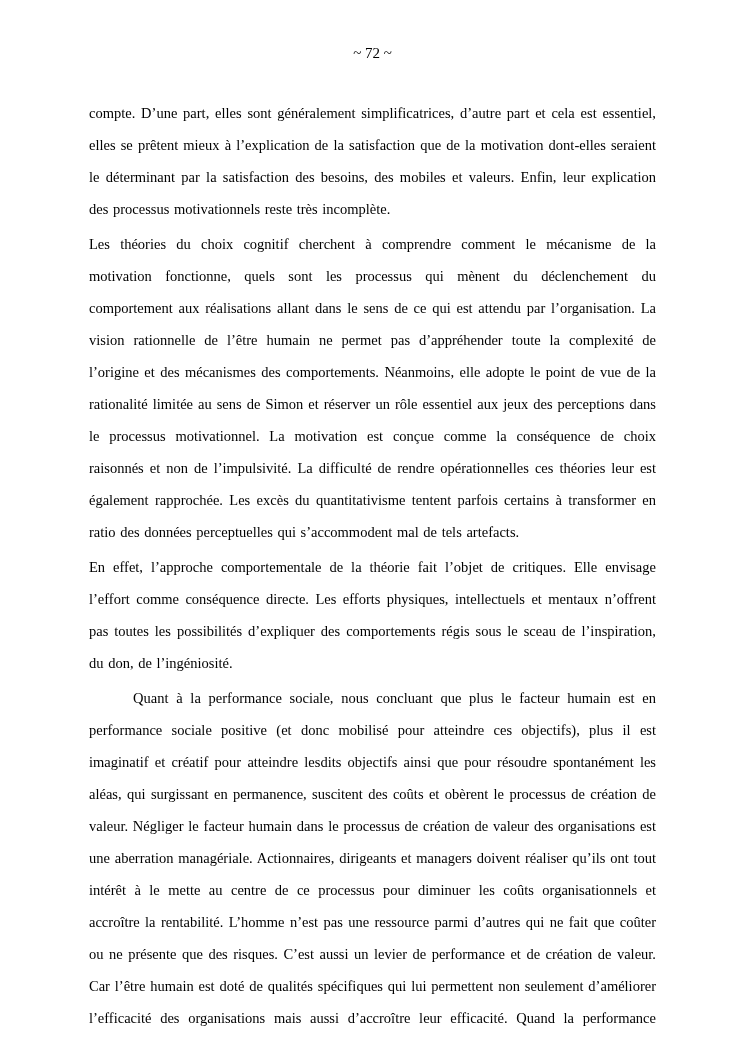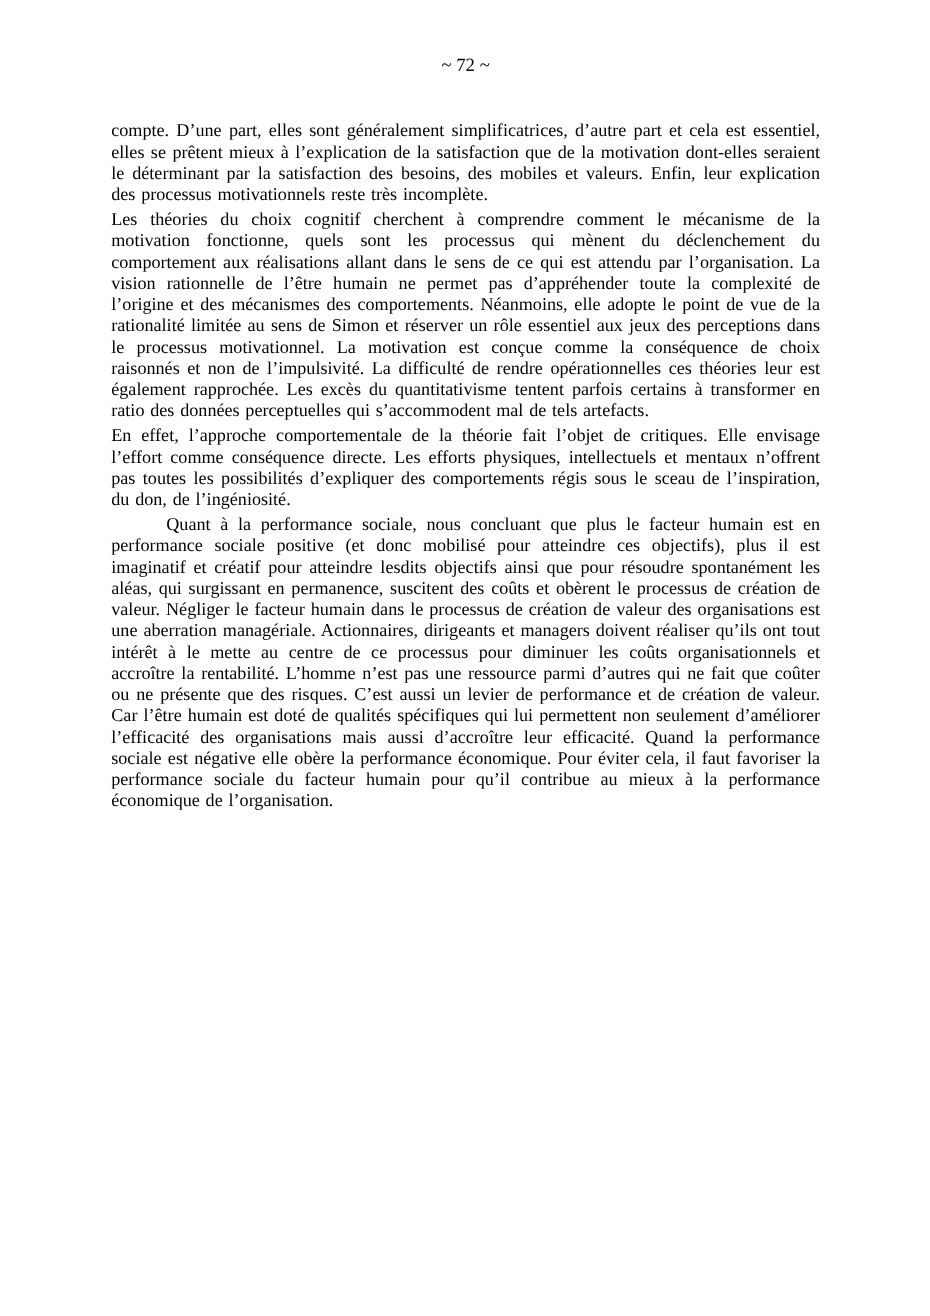--- a/index.html
+++ b/index.html
@@ -20,21 +20,21 @@
   }
   .page-number {
     text-align: center;
     font-size: 15px;
     line-height: 18px;
     margin: 0 0 35px 0;
   }
   .body-text p {
     margin: 0 0 3px 0;
     font-size: 14.5px;
-    line-height: 17px;
+    line-height: 32px;
     text-align: justify;
     word-spacing: 1px;
   }
   .body-text p.indented {
     text-indent: 44px;
   }
 </style>
 </head>
 <body>
 

